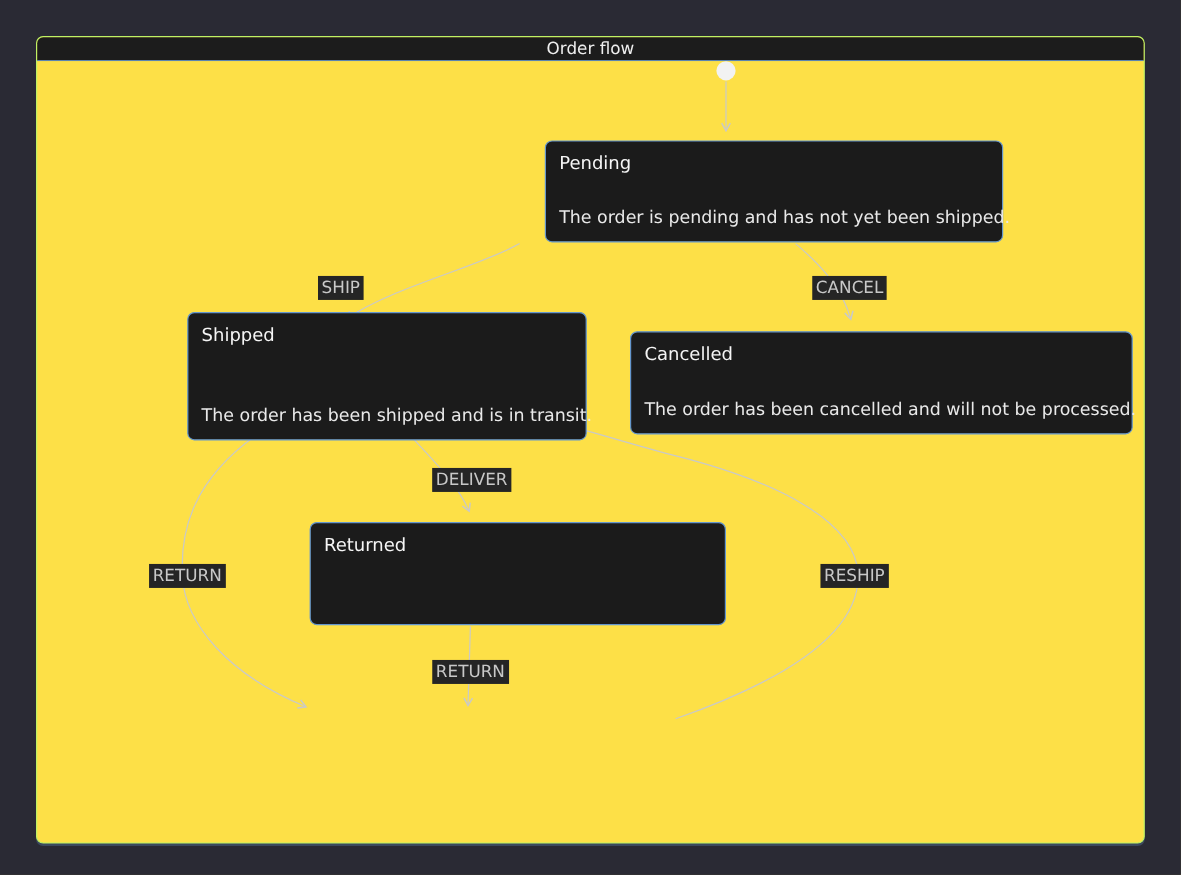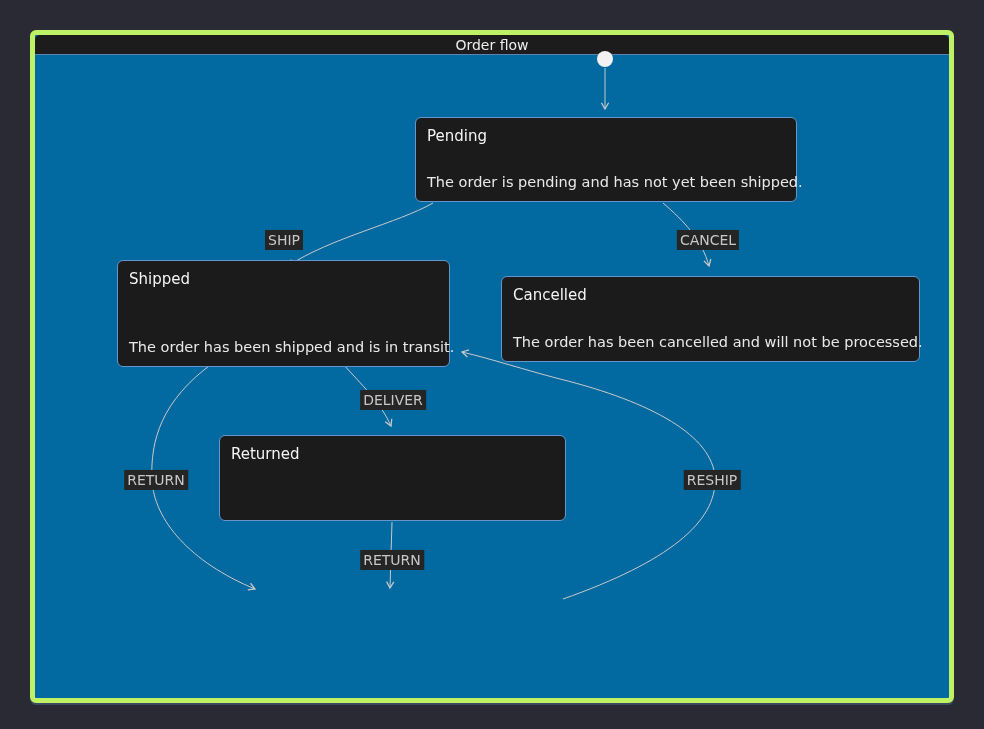--- a/index.html
+++ b/index.html
@@ -15,23 +15,23 @@
     position: relative;
     width: 984px;
     height: 729px;
   }
   .frame {
     position: absolute;
     left: 30px;
     top: 30px;
     width: 924px;
     height: 673px;
-    border: 5px solid #bef264;
+    border: 1px solid #bef264;
     border-radius: 6px;
-    background: #0369a1;
+    background: #fde047;
     box-shadow: 0 2px 0 rgba(91,132,176,0.35);
     box-sizing: border-box;
   }
   .titlebar {
     position: absolute;
     left: 0;
     top: 0;
     width: 100%;
     height: 20px;
     background: #1c1c1c;
@@ -57,20 +57,21 @@
     position: absolute;
     background: #1b1b1b;
     border: 1px solid #6496cd;
     border-radius: 6px;
     box-sizing: border-box;
     display: flex;
     flex-direction: column;
     justify-content: space-between;
     padding: 9px 11px 10px 11px;
     color: #f2f2f2;
+    margin-left: 39px;
   }
   .state .state-name {
     font-size: 15px;
     line-height: 1.2;
     color: #f5f5f5;
     white-space: nowrap;
   }
   .state .state-desc {
     font-size: 14.5px;
     line-height: 1.2;
@@ -118,21 +119,21 @@
   <div class="state" style="left:415px; top:117px; width:382px; height:85px;">
     <div class="state-name">Pending</div>
     <div class="state-desc">The order is pending and has not yet been shipped.</div>
   </div>
 
   <div class="state" style="left:117px; top:260px; width:333px; height:107px;">
     <div class="state-name">Shipped</div>
     <div class="state-desc">The order has been shipped and is in transit.</div>
   </div>
 
-  <div class="state" style="left:501px; top:276px; width:419px; height:86px;">
+  <div class="state" style="left:486px; top:276px; width:419px; height:86px;">
     <div class="state-name">Cancelled</div>
     <div class="state-desc">The order has been cancelled and will not be processed.</div>
   </div>
 
   <div class="state" style="left:219px; top:435px; width:347px; height:86px;">
     <div class="state-name">Returned</div>
   </div>
 
 
   <div class="edge-label" style="left:284px; top:240px;">SHIP</div>

